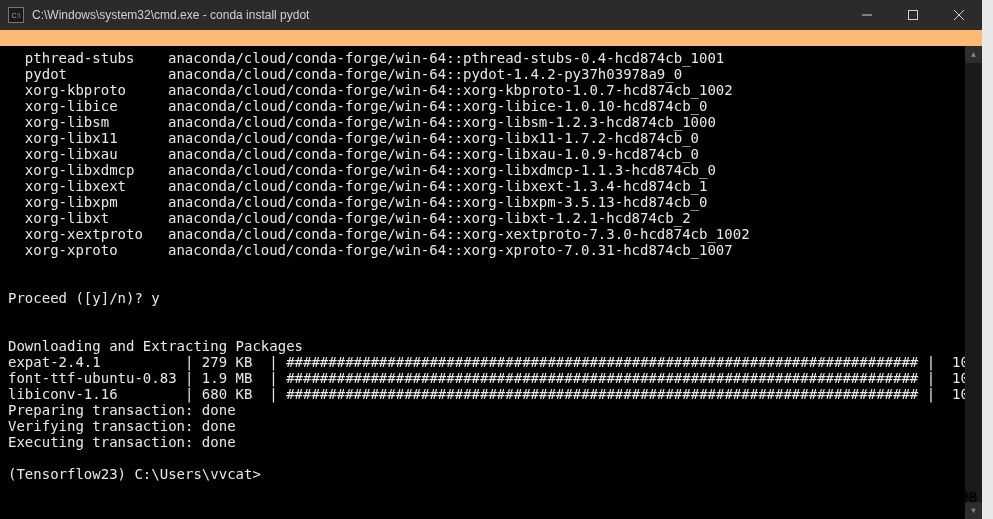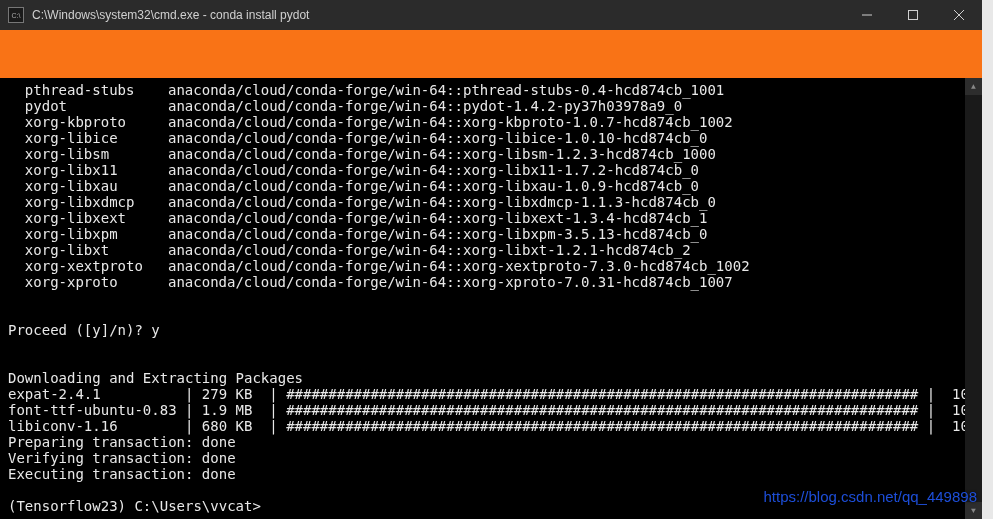--- a/index.html
+++ b/index.html
@@ -7,24 +7,23 @@
       width: 993px;
       height: 519px;
       background: #e8e8e8;
       font-family: Consolas, 'Courier New', monospace;
       overflow: hidden;
       position: relative;
     }
     .window {
       width: 982px;
       height: 519px;
-      background: #f97316;
+      background: #fdba74;
       display: flex;
       flex-direction: column;
-      gap: 32px;
     }
     .titlebar {
       height: 30px;
       background: #2b2b2b;
       display: flex;
       align-items: center;
       color: #d0d0d0;
       font-family: 'Segoe UI', sans-serif;
       font-size: 12px;
     }
@@ -85,21 +84,21 @@
     }
     .scroll-track { flex: 1; background: #1a1a1a; }
     .pkg-line { display: flex; }
     .pkg-name { width: 160px; }
     .pkg-src { }
     .dl-row { display: flex; }
     .watermark {
       position: absolute;
       bottom: 14px;
       right: 16px;
-      color: #1d4ed8;
+      color: #000000;
       font-family: 'Segoe UI', sans-serif;
       font-size: 15px;
       text-shadow: 0 0 3px rgba(0,0,0,0.8);
     }
   </style>
 </head>
 <body>
 
 <div class="window">
   <div class="titlebar">

